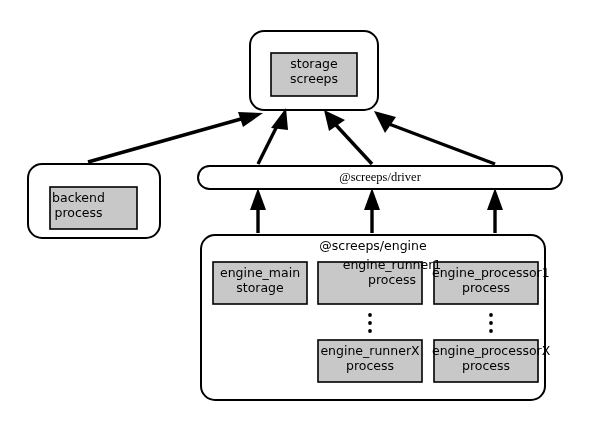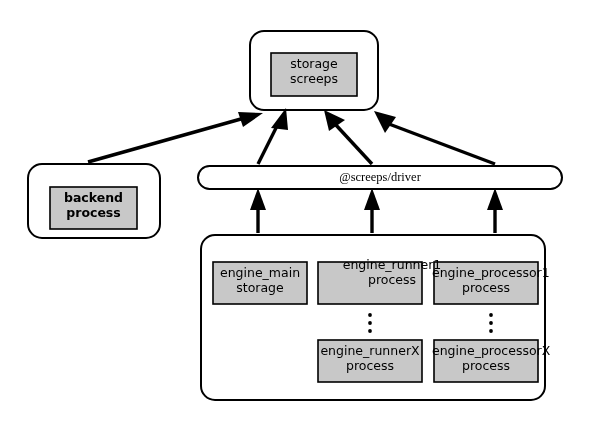--- a/index.html
+++ b/index.html
@@ -124,25 +124,26 @@
       <line class="edge" x1="495" y1="233" x2="495" y2="200"></line>
       <polygon class="edge-head" points="495,188 487,210 503,210"></polygon>
     </g>
   </svg>
 
 
   <div class="lbl proc-label" style="left:271px; top:57px; width:86px;">storage
 screeps</div>
 
 
-  <div class="lbl proc-label" style="left:50px; top:191px; width:87px;font-weight:bold;">backend
+  <div class="lbl proc-label" style="left:35px; top:191px; width:87px;">backend
 process</div>
 
   <div class="lbl pkg-label" style="left:198px; top:170px; width:364px;font-family:Liberation Serif, serif;">@screeps/driver</div>
 
+  <div class="lbl pkg-label" style="left:201px; top:239px; width:344px;">@screeps/engine</div>
 
   <div class="lbl proc-label" style="left:213px; top:266px; width:94px;">engine_main
 storage</div>
 
   <div class="lbl proc-label" style="left:318px; top:258px; width:104px;margin-left:22px;">engine_runner1
 process</div>
 
   <div class="lbl proc-label" style="left:432px; top:266px; width:108px;text-align:center;">engine_processor1
 process</div>
 

